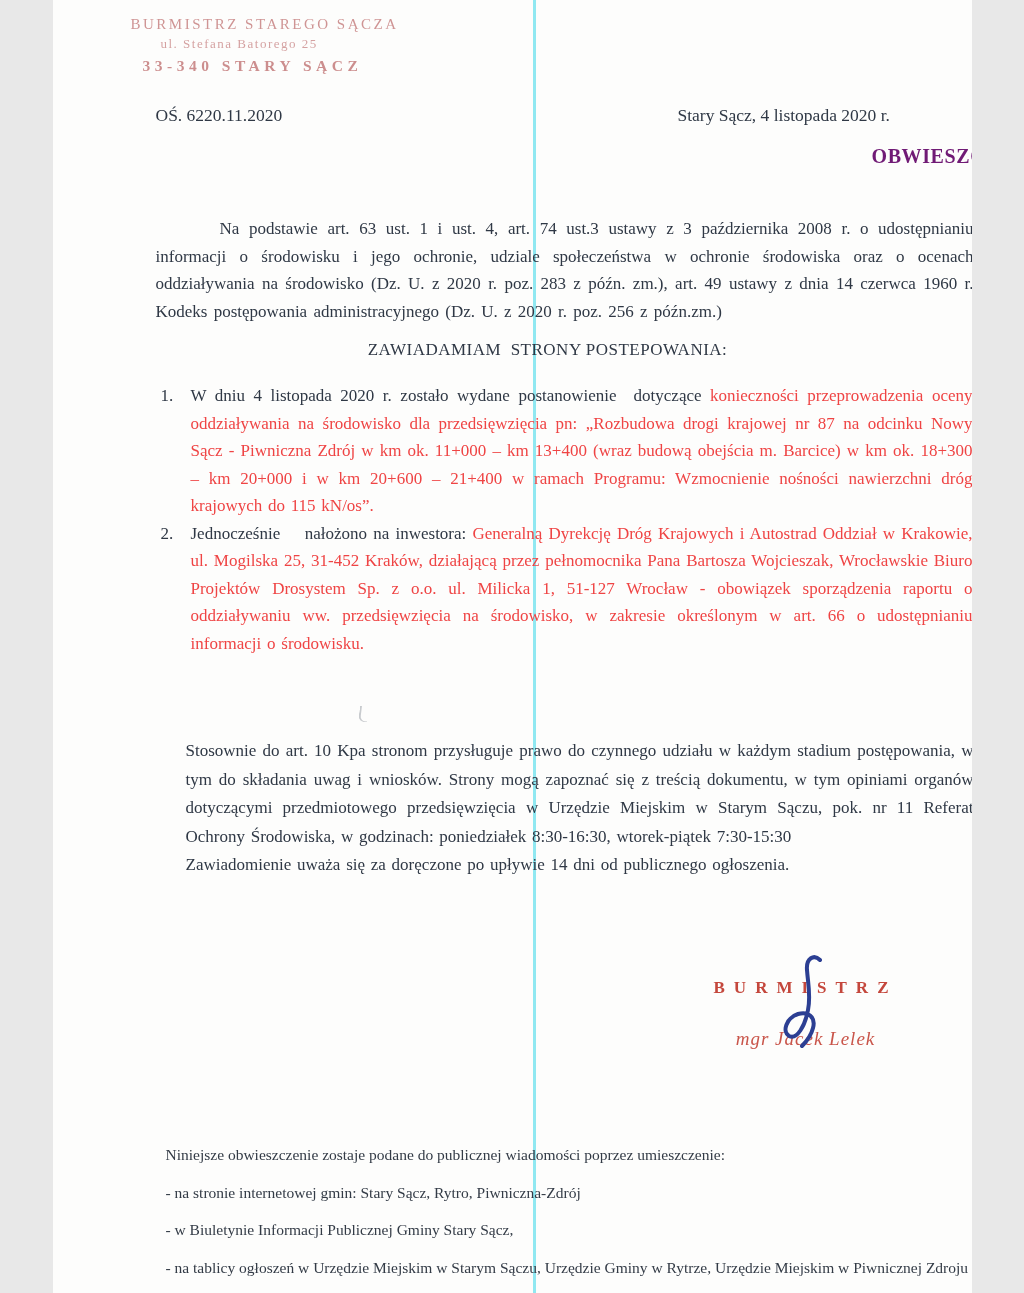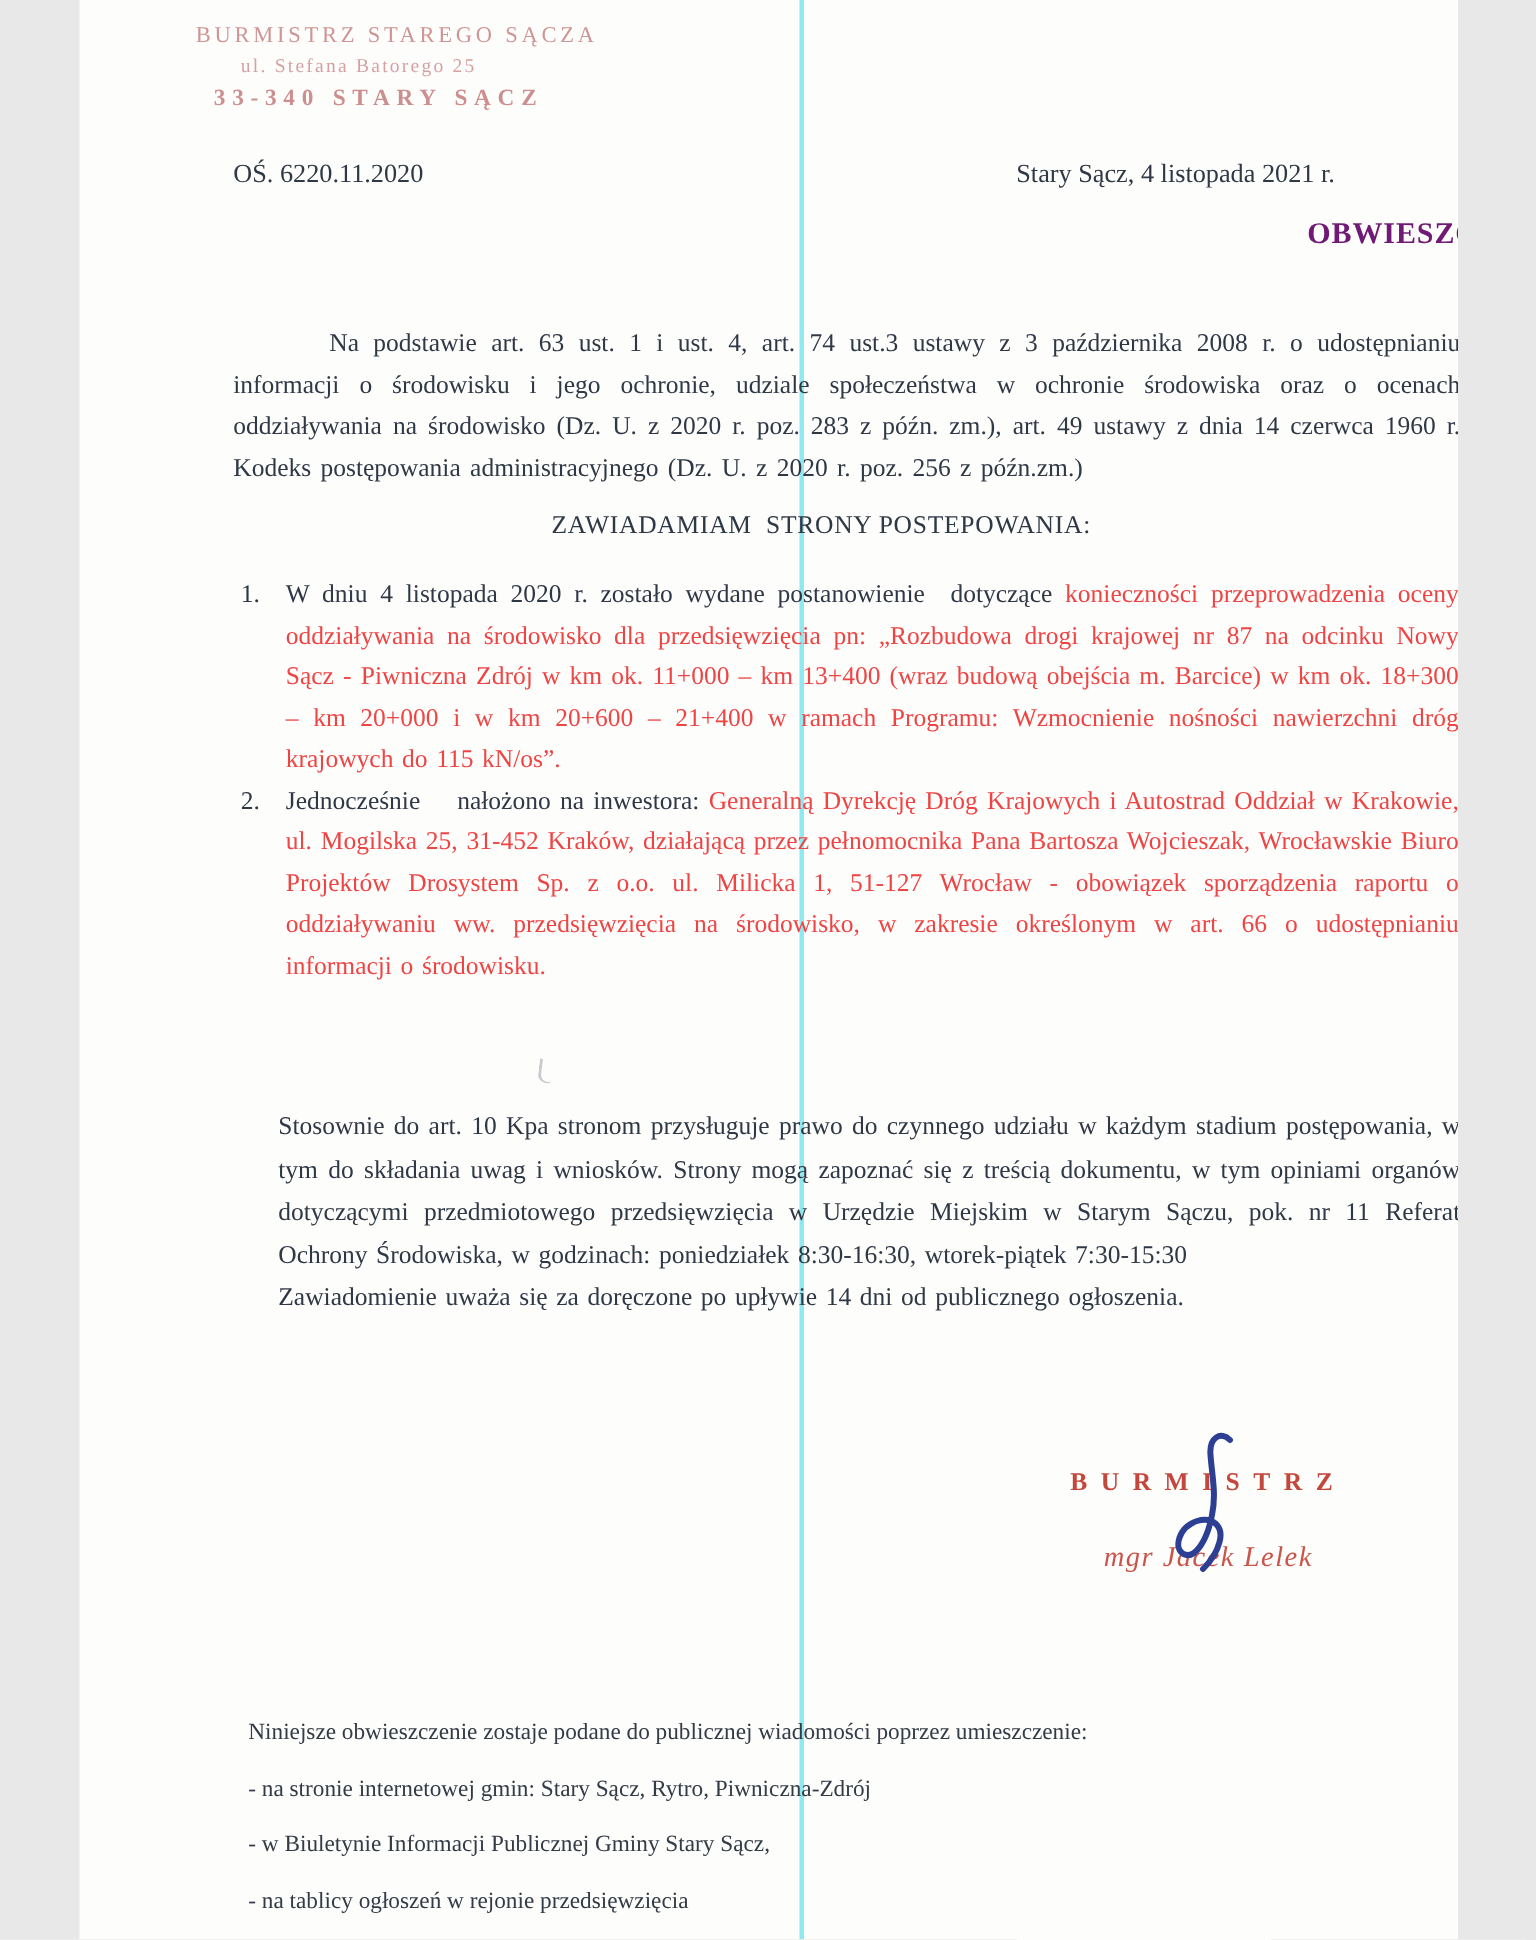--- a/index.html
+++ b/index.html
@@ -100,21 +100,21 @@
   <div class="vline-gray"></div>
   <div class="ink-artifact"></div>
 
   <div class="stamp-top">
     <div class="l1">BURMISTRZ STAREGO SĄCZA</div>
     <div class="l2">ul. Stefana Batorego 25</div>
     <div class="l3">33-340 STARY SĄCZ</div>
   </div>
 
   <div class="ref">OŚ. 6220.11.2020</div>
-  <div class="date">Stary Sącz, 4 listopada 2021 r.</div>
+  <div class="date">Stary Sącz, 4 listopada 2020 r.</div>
 
   <div class="title">OBWIESZCZENIE</div>
 
   <p class="intro">Na podstawie art. 63  ust. 1 i ust. 4,  art. 74 ust.3 ustawy z 3 października 2008 r. o udostępnianiu informacji o środowisku i jego ochronie, udziale społeczeństwa w ochronie środowiska oraz o ocenach oddziaływania na środowisko (Dz. U. z 2020 r. poz. 283 z późn. zm.), art. 49  ustawy z dnia 14 czerwca 1960 r. Kodeks postępowania administracyjnego (Dz. U. z 2020 r. poz. 256 z późn.zm.)</p>
 
   <div class="notice">ZAWIADAMIAM  STRONY POSTEPOWANIA:</div>
 
   <div class="list">
     <div class="item">
       <span class="num">1.</span>
@@ -136,16 +136,17 @@
     <svg class="sig-ink" width="70" height="104" viewBox="0 0 70 104" fill="none">
       <path d="M46 8 C40 2 32 6 33 18 C34 32 37 44 34 58 C31 74 23 88 15 84 C8 80 12 66 24 62 C34 59 42 65 39 76 C37 84 32 90 28 94" stroke="#2c3f93" stroke-width="4" stroke-linecap="round" fill="none"></path>
     </svg>
     <div class="sig-name">mgr Jacek Lelek</div>
   </div>
 
   <div class="footer">
     <p>Niniejsze obwieszczenie zostaje podane do publicznej wiadomości poprzez umieszczenie:</p>
     <p>- na stronie internetowej gmin: Stary Sącz,  Rytro, Piwniczna-Zdrój</p>
     <p>- w Biuletynie Informacji Publicznej Gminy Stary Sącz,</p>
+    <p>- na tablicy ogłoszeń w Urzędzie Miejskim w Starym Sączu, Urzędzie Gminy w Rytrze, Urzędzie Miejskim w Piwnicznej Zdroju</p>
     <p>- na tablicy ogłoszeń w rejonie przedsięwzięcia</p>
   </div>
 
 </div>
 
 </body></html>

